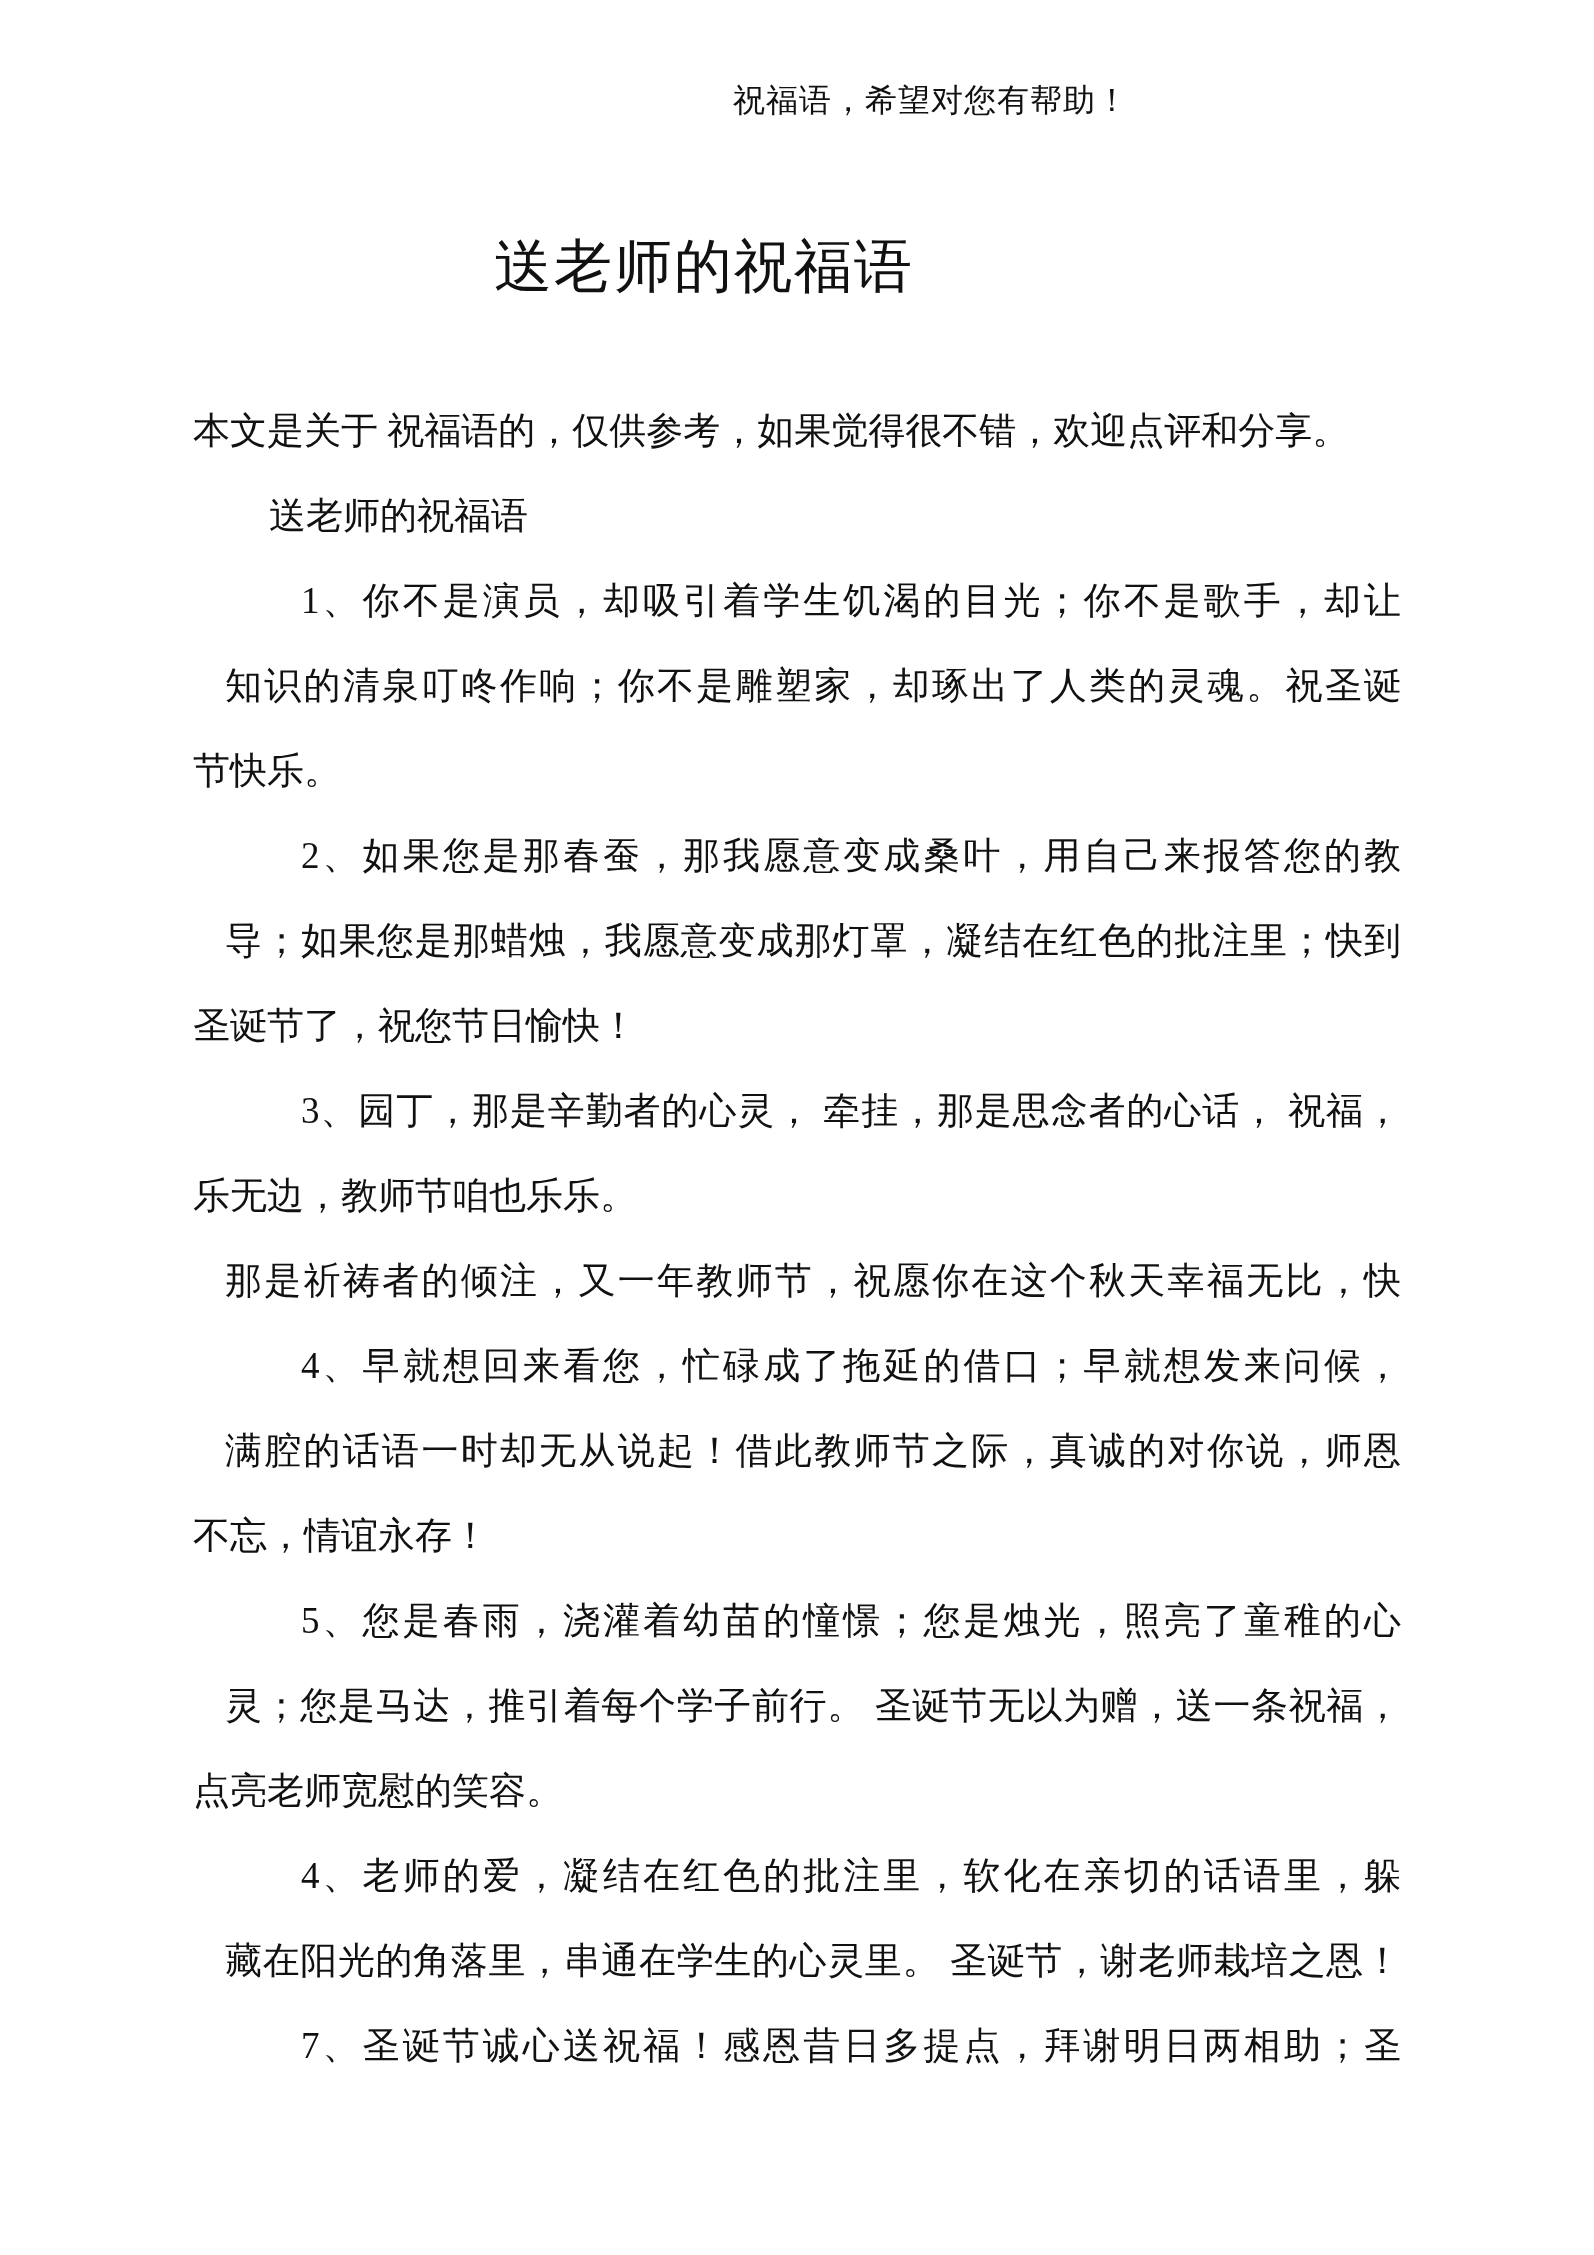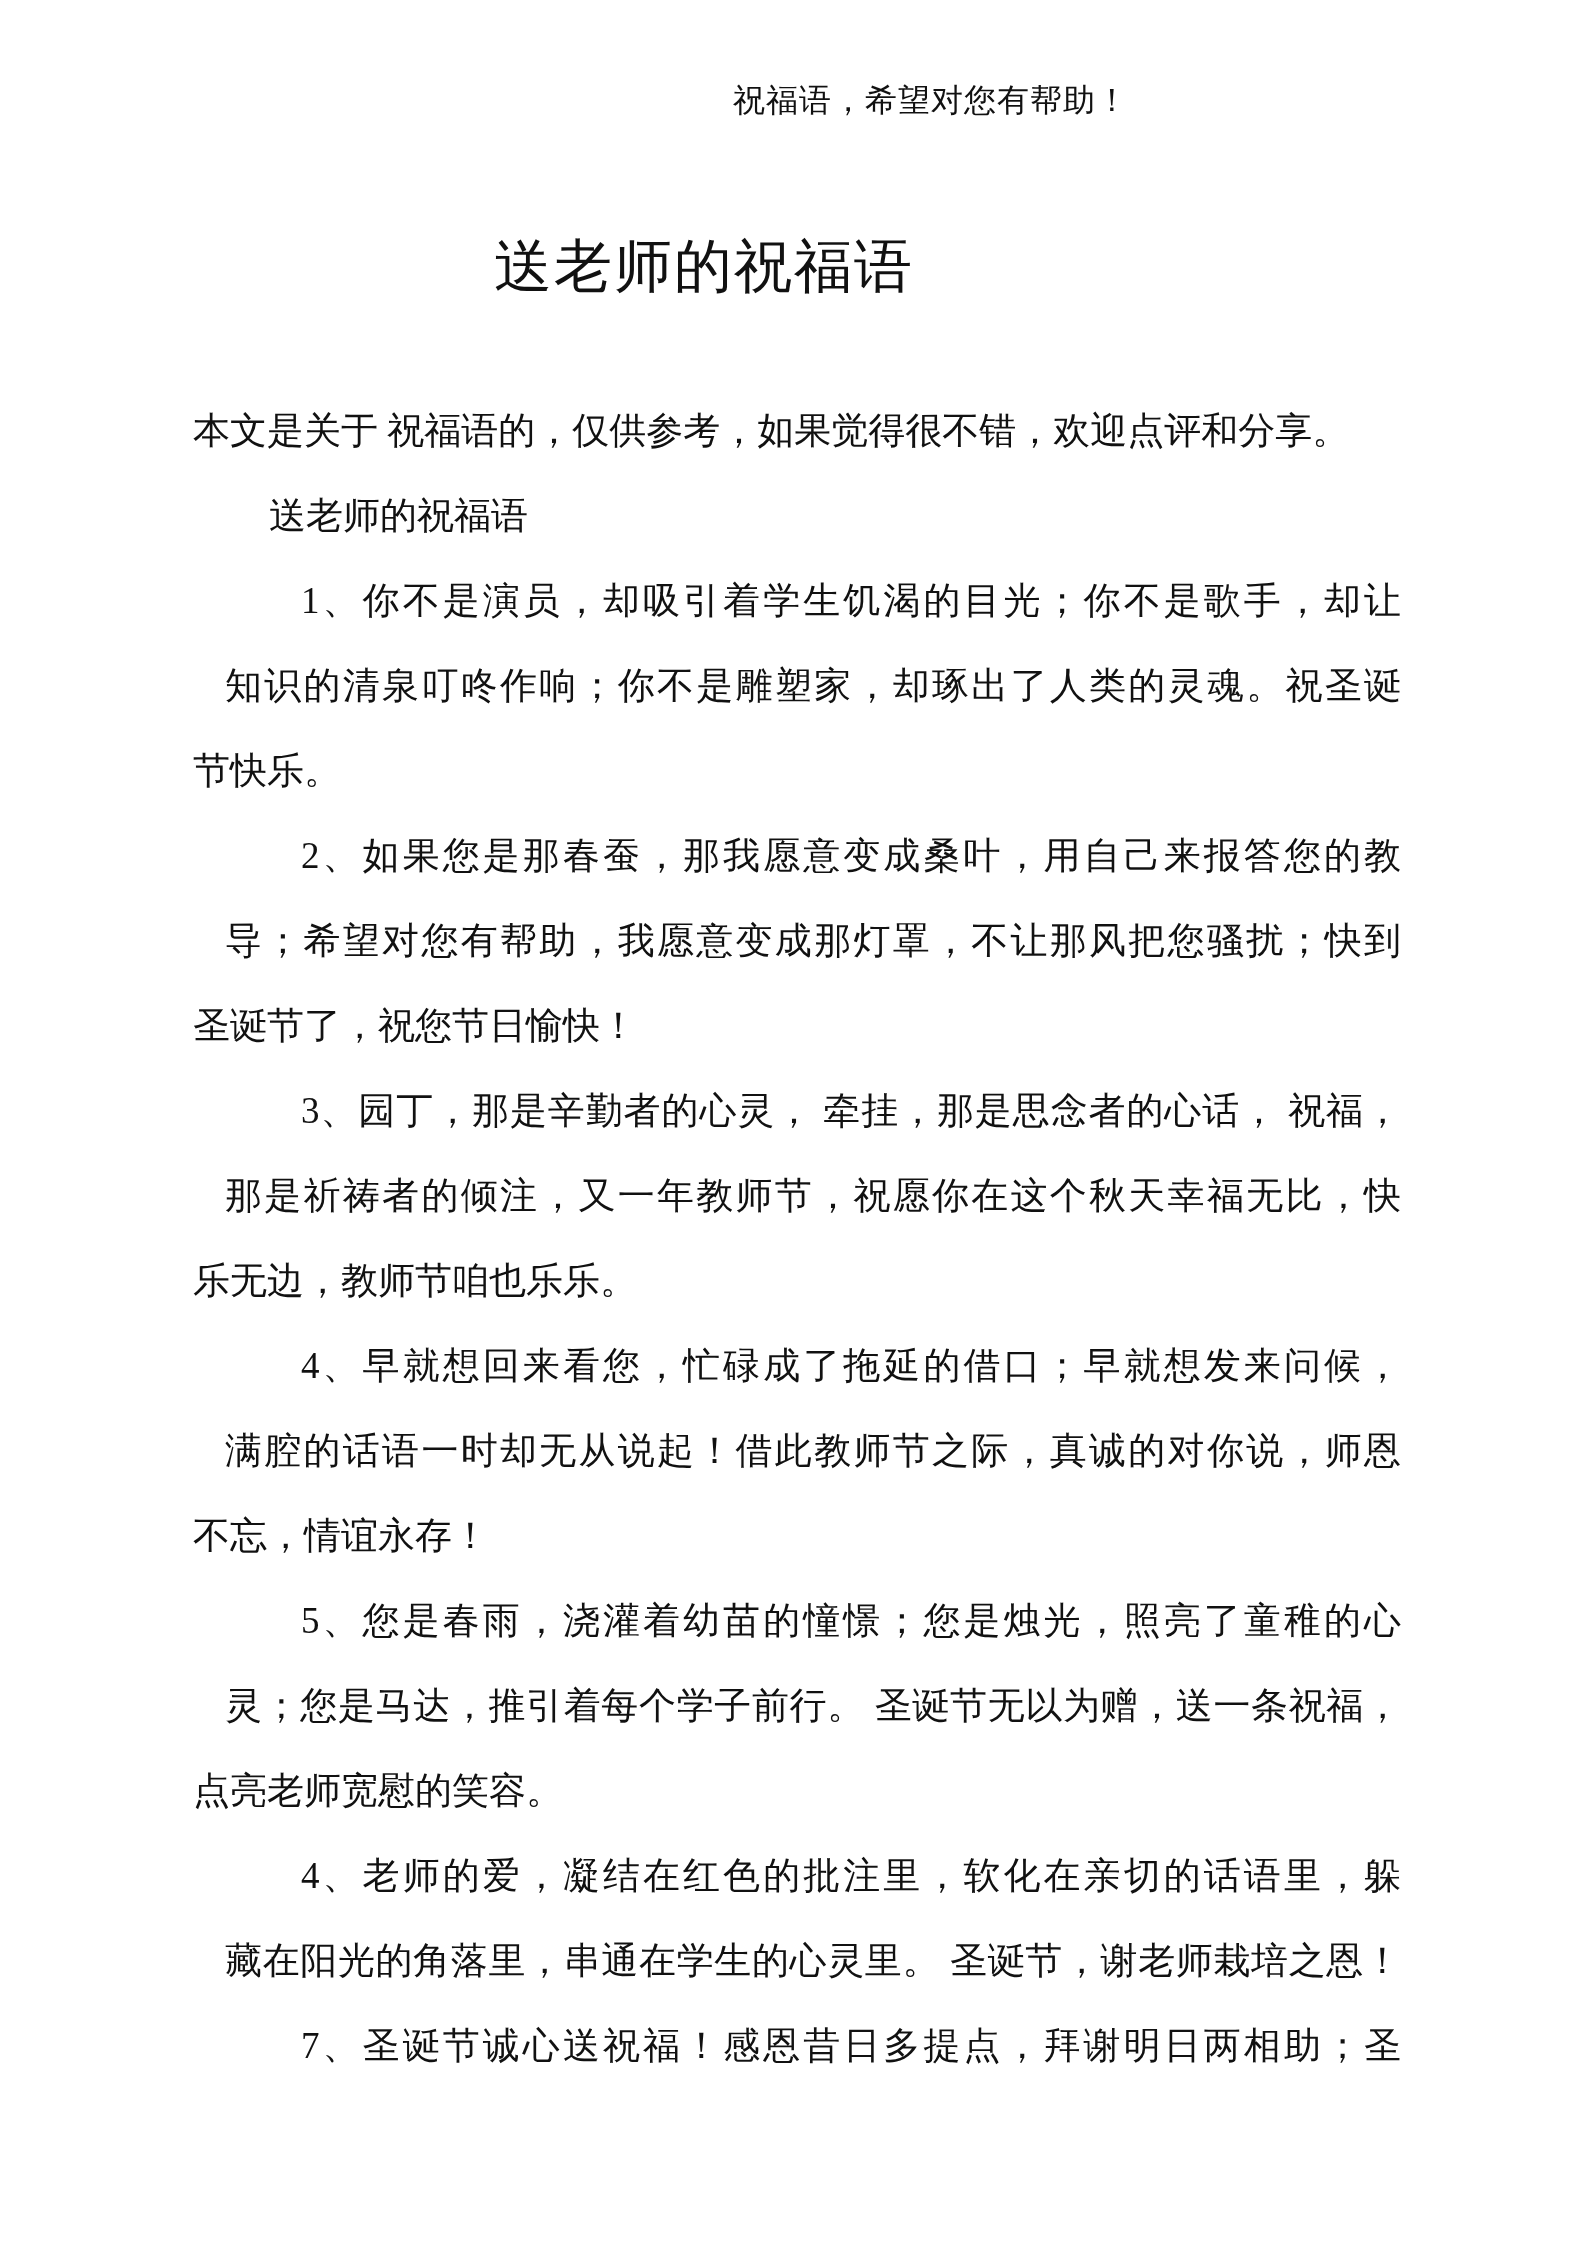--- a/index.html
+++ b/index.html
@@ -68,25 +68,25 @@
   <h1 class="doc-title" style="margin:0; font-weight:normal;">送老师的祝福语</h1>
 
   <div class="doc-body">
 
   <div class="doc-line">本文是关于 祝福语的，仅供参考，如果觉得很不错，欢迎点评和分享。</div>
       <div class="doc-line indent">送老师的祝福语</div>
       <div class="doc-line indent fill">1、你不是演员，却吸引着学生饥渴的目光；你不是歌手，却让</div>
       <div class="doc-line fill">知识的清泉叮咚作响；你不是雕塑家，却琢出了人类的灵魂。祝圣诞</div>
       <div class="doc-line">节快乐。</div>
       <div class="doc-line indent fill">2、如果您是那春蚕，那我愿意变成桑叶，用自己来报答您的教</div>
-      <div class="doc-line fill">导；希望对您有帮助，我愿意变成那灯罩，不让那风把您骚扰；快到</div>
+      <div class="doc-line fill">导；如果您是那蜡烛，我愿意变成那灯罩，凝结在红色的批注里；快到</div>
       <div class="doc-line">圣诞节了，祝您节日愉快！</div>
       <div class="doc-line indent fill">3、园丁，那是辛勤者的心灵， 牵挂，那是思念者的心话， 祝福，</div>
+      <div class="doc-line">乐无边，教师节咱也乐乐。</div>
       <div class="doc-line fill">那是祈祷者的倾注，又一年教师节，祝愿你在这个秋天幸福无比，快</div>
-      <div class="doc-line">乐无边，教师节咱也乐乐。</div>
       <div class="doc-line indent fill">4、早就想回来看您，忙碌成了拖延的借口；早就想发来问候，</div>
       <div class="doc-line fill">满腔的话语一时却无从说起！借此教师节之际，真诚的对你说，师恩</div>
       <div class="doc-line">不忘，情谊永存！</div>
       <div class="doc-line indent fill">5、您是春雨，浇灌着幼苗的憧憬；您是烛光，照亮了童稚的心</div>
       <div class="doc-line fill">灵；您是马达，推引着每个学子前行。 圣诞节无以为赠，送一条祝福，</div>
       <div class="doc-line">点亮老师宽慰的笑容。</div>
       <div class="doc-line indent fill">4、老师的爱，凝结在红色的批注里，软化在亲切的话语里，躲</div>
       <div class="doc-line fill">藏在阳光的角落里，串通在学生的心灵里。 圣诞节，谢老师栽培之恩！</div>
       <div class="doc-line indent fill">7、圣诞节诚心送祝福！感恩昔日多提点，拜谢明日两相助；圣</div>
     </div>

